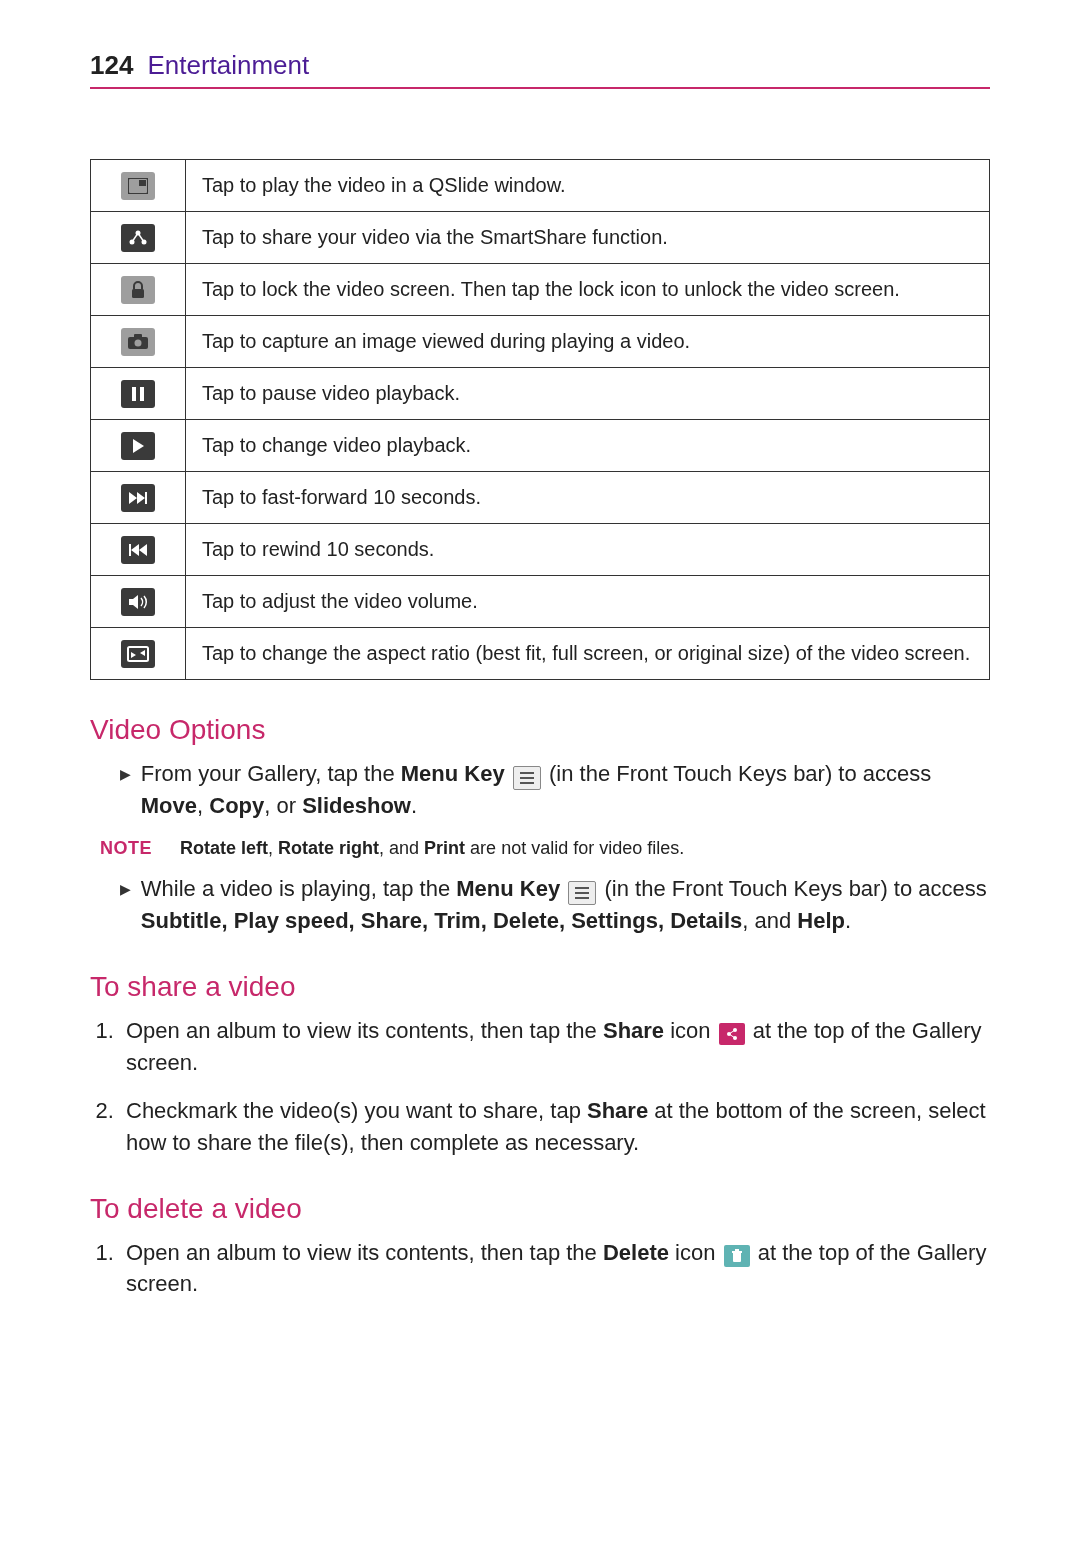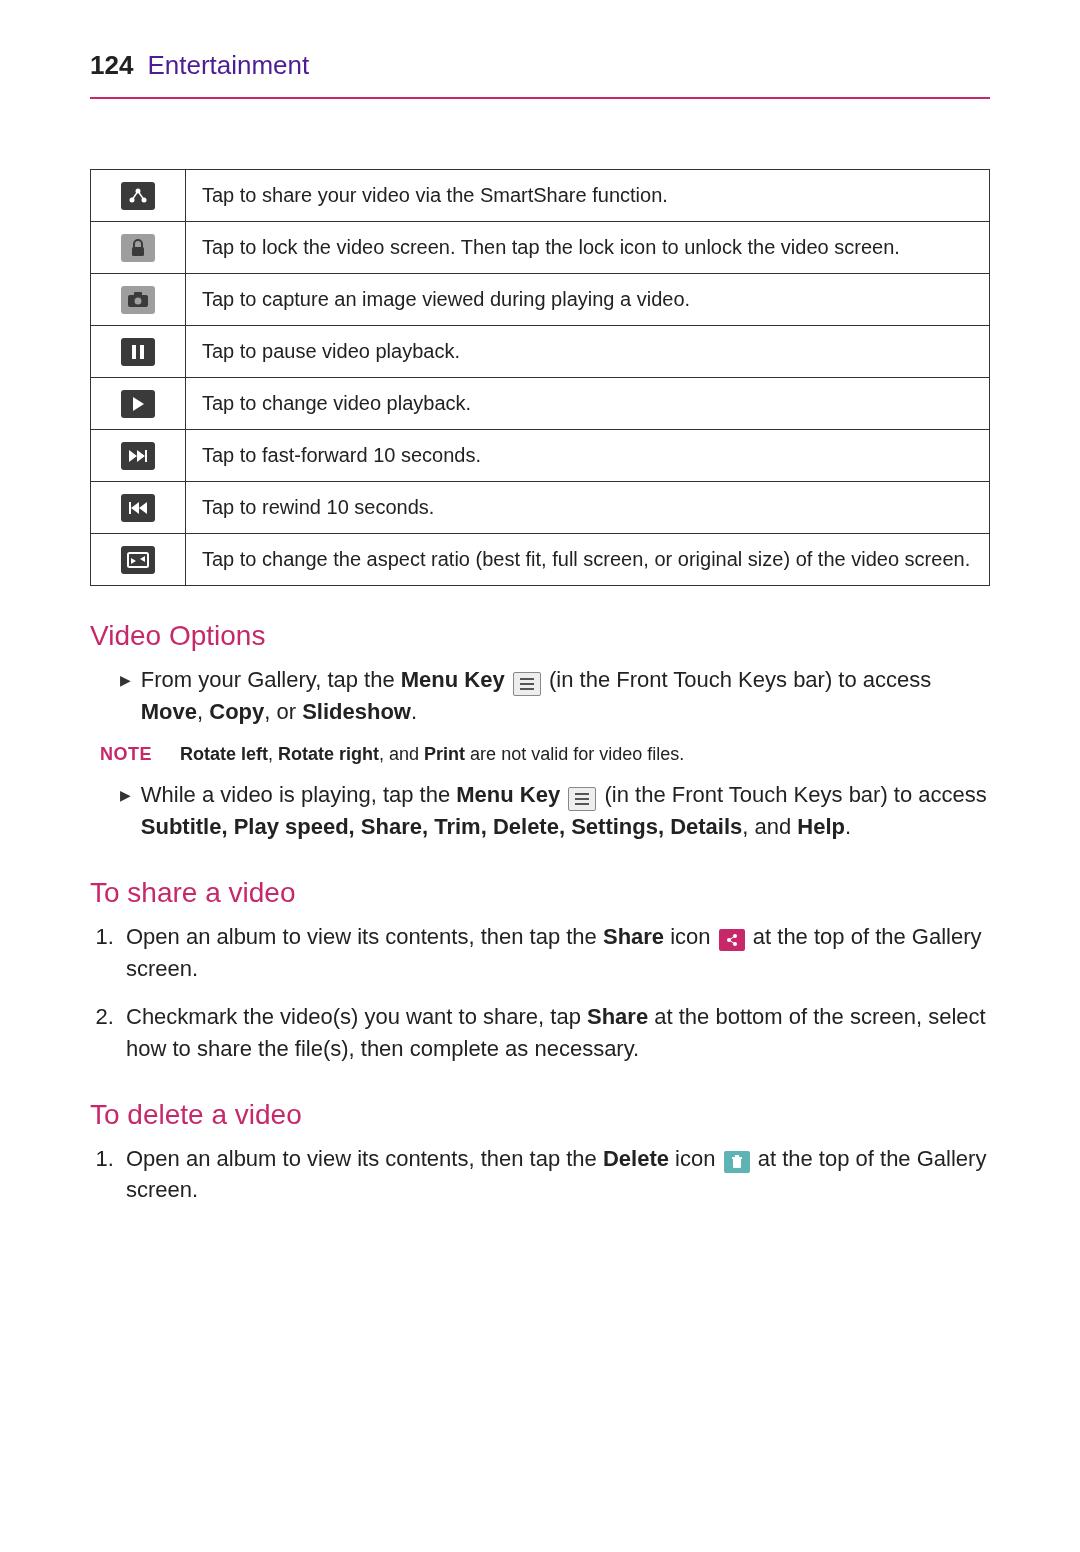--- a/index.html
+++ b/index.html
@@ -14,21 +14,21 @@
     width: 1080px;
     min-height: 1552px;
     box-sizing: border-box;
     padding: 50px 90px 60px 90px;
     position: relative;
   }
   .header-row {
     display: flex;
     align-items: baseline;
     border-bottom: 2px solid #c7286a;
-    padding-bottom: 16px;
+    padding-bottom: 6px;
     margin-bottom: 70px;
   }
   .page-number {
     font-weight: 700;
     font-size: 26px;
     margin-right: 14px;
   }
   .section-title {
     font-size: 26px;
     color: #4c1d95;
@@ -129,20 +129,29 @@
 <div class="page">
 
   <div class="header-row">
     <span class="page-number">124</span>
     <span class="section-title">Entertainment</span>
   </div>
 
   <table class="icon-table">
     <tbody id="icon-tbody">
         <tr>
+          <td class="icon-cell"><span class="icon-box grey">
+              <svg width="20" height="16" viewBox="0 0 20 16">
+                <rect x="0" y="0" width="20" height="16" rx="2" fill="none" stroke="#3a3a3a" stroke-width="2"></rect>
+                <rect x="11" y="2" width="7" height="6" fill="#3a3a3a"></rect>
+              </svg>
+            </span></td>
+          <td>Tap to play the video in a QSlide window.</td>
+        </tr>
+        <tr>
           <td class="icon-cell"><span class="icon-box dark">
               <svg width="20" height="16" viewBox="0 0 20 16">
                 <circle cx="4" cy="12" r="2.5" fill="#fff"></circle>
                 <circle cx="16" cy="12" r="2.5" fill="#fff"></circle>
                 <circle cx="10" cy="3" r="2.5" fill="#fff"></circle>
                 <path d="M4 12L10 3 16 12" stroke="#fff" stroke-width="1.5" fill="none"></path>
               </svg>
             </span></td>
           <td>Tap to share your video via the SmartShare function.</td>
         </tr>
@@ -192,20 +201,29 @@
           <td>Tap to fast-forward 10 seconds.</td>
         </tr>
         <tr>
           <td class="icon-cell"><span class="icon-box dark">
               <svg width="20" height="14" viewBox="0 0 20 14">
                 <rect x="1" y="1" width="2" height="12" fill="#fff"></rect>
                 <path d="M11 1L3 7l8 6zM19 1l-8 6 8 6z" fill="#fff"></path>
               </svg>
             </span></td>
           <td>Tap to rewind 10 seconds.</td>
+        </tr>
+        <tr>
+          <td class="icon-cell"><span class="icon-box dark">
+              <svg width="20" height="14" viewBox="0 0 20 14">
+                <path d="M1 4h4l5-4v14l-5-4H1z" fill="#fff"></path>
+                <path d="M13 3a6 6 0 0 1 0 8M16 1a9 9 0 0 1 0 12" stroke="#fff" stroke-width="1.5" fill="none"></path>
+              </svg>
+            </span></td>
+          <td>Tap to adjust the video volume.</td>
         </tr>
         <tr>
           <td class="icon-cell"><span class="icon-box dark">
               <svg width="22" height="16" viewBox="0 0 22 16">
                 <rect x="1" y="1" width="20" height="14" rx="1.5" fill="none" stroke="#fff" stroke-width="2"></rect>
                 <path d="M4 12V6l5 3zM18 4v6l-5-3z" fill="#fff"></path>
               </svg>
             </span></td>
           <td>Tap to change the aspect ratio (best fit, full screen, or original size)  of the video screen.</td>
         </tr>

